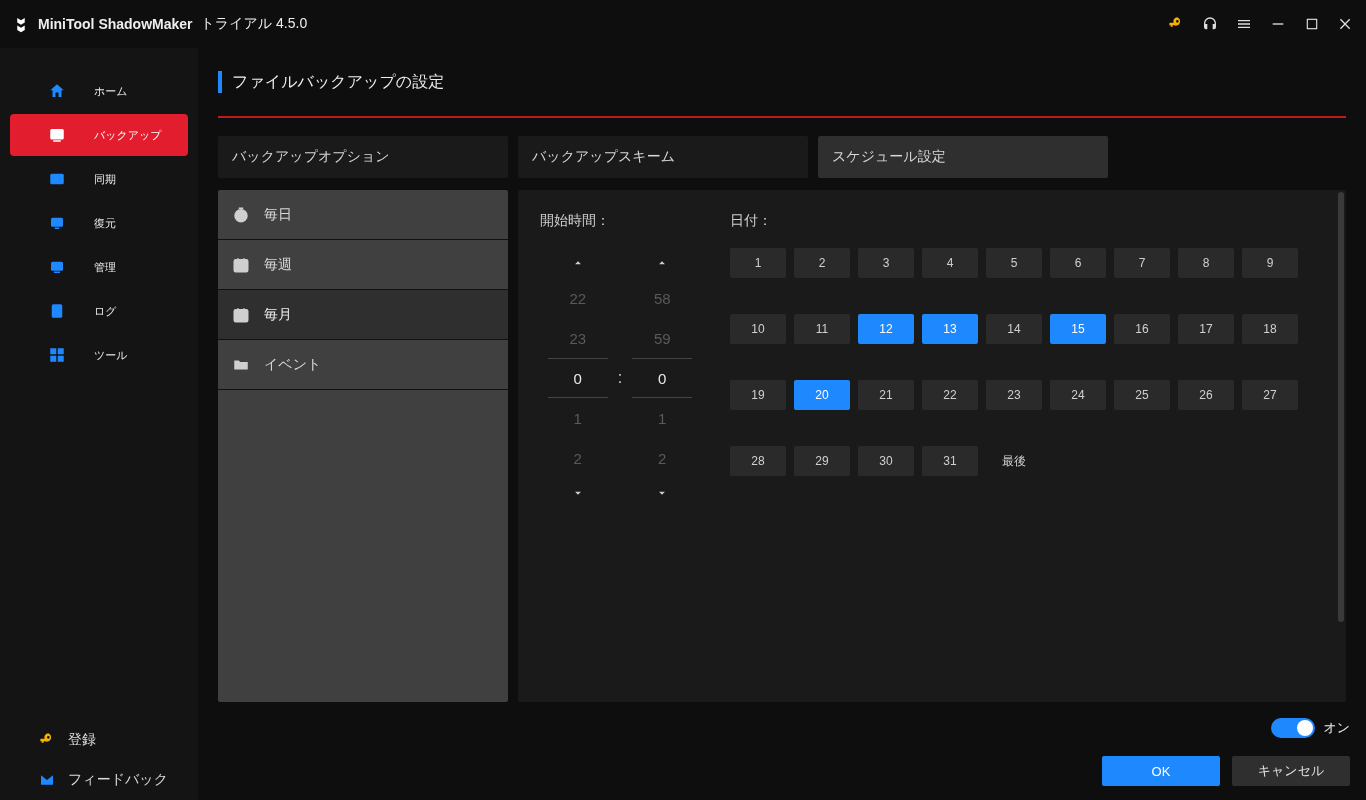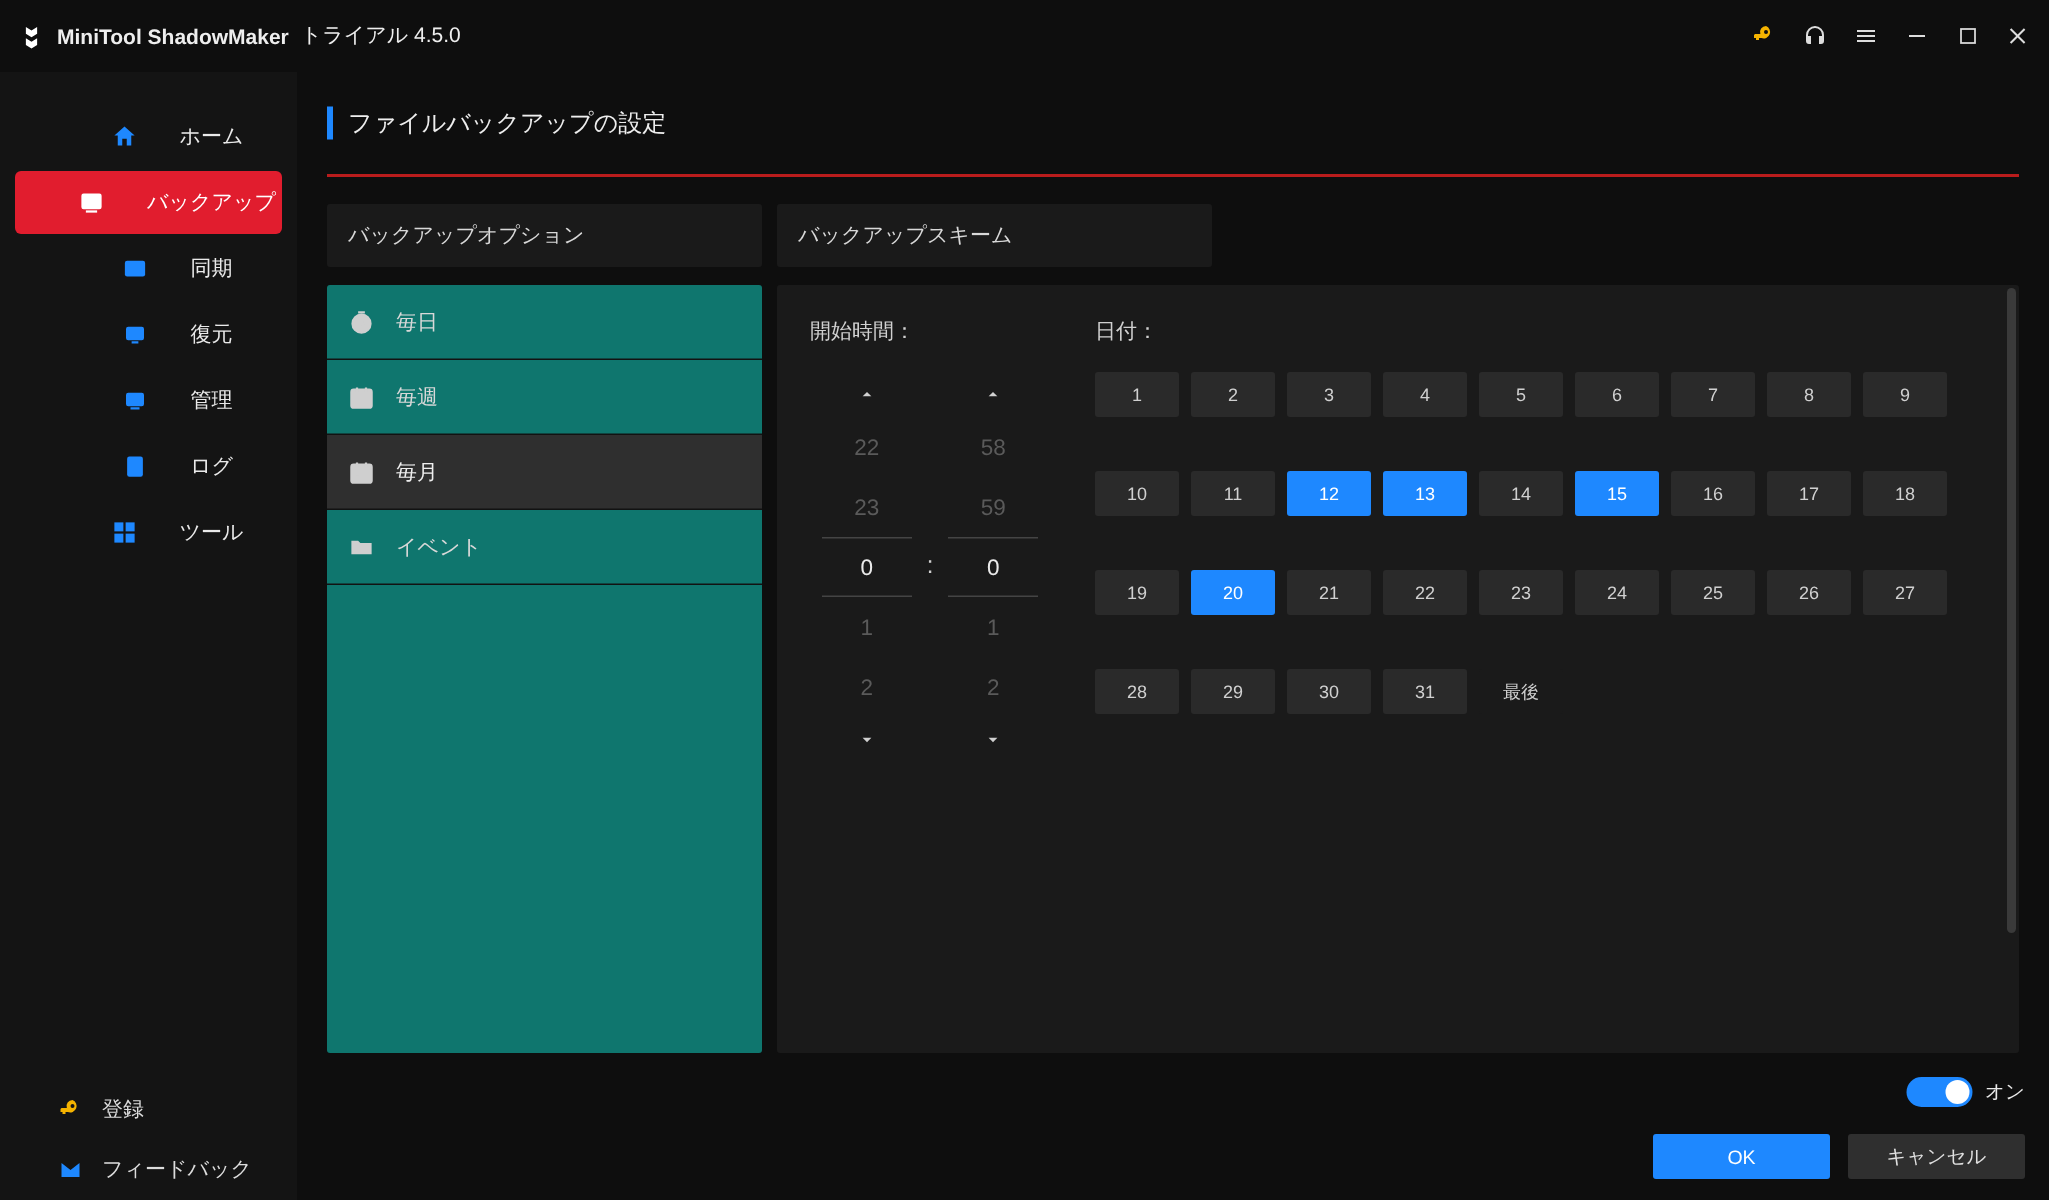--- a/index.html
+++ b/index.html
@@ -14,42 +14,42 @@
   .titlebar .spacer { flex: 1; }
   .titlebar .tb-icons { display: flex; align-items: center; gap: 18px; }
   .titlebar .tb-icons .ico { width: 16px; height: 16px; display: flex; align-items: center; justify-content: center; color: #ddd; cursor: pointer; }
   .titlebar .tb-icons .ico.key { color: #f5b300; }
   .titlebar .tb-icons .ico svg { display: block; }
 
   
   .body { flex: 1; display: flex; min-height: 0; }
 
   .sidebar { width: 198px; background: #141414; display: flex; flex-direction: column; padding-top: 22px; }
-  .sidebar .item { height: 42px; display: flex; align-items: center; gap: 28px; padding-left: 38px; font-size: 14px; color: #eaeaea; cursor: pointer; border-radius: 4px; margin: 0 10px 2px 10px; justify-content: center; }
+  .sidebar .item { height: 42px; display: flex; align-items: center; gap: 28px; padding-left: 38px; font-size: 11px; color: #eaeaea; cursor: pointer; border-radius: 4px; margin: 0 10px 2px 10px; }
   .sidebar .item .mico { width: 18px; height: 18px; display: flex; align-items: center; justify-content: center; }
   .sidebar .item.active { background: #e11d2e; color: #fff; }
   .sidebar .item .mico svg path, .sidebar .item .mico svg rect, .sidebar .item .mico svg polygon, .sidebar .item .mico svg circle { fill: #1e88ff; }
   .sidebar .item.active .mico svg path, .sidebar .item.active .mico svg rect, .sidebar .item.active .mico svg polygon, .sidebar .item.active .mico svg circle { fill: #fff; }
   .sidebar .bottom { margin-top: auto; }
   .sidebar .bottom .bitem { height: 40px; display: flex; align-items: center; gap: 12px; padding-left: 38px; font-size: 14px; color: #dcdcdc; cursor: pointer; }
   .sidebar .bottom .bitem .mico { width: 18px; height: 18px; display: flex; align-items: center; justify-content: center; }
 
   .main { flex: 1; display: flex; flex-direction: column; padding: 0 20px 0 20px; }
 
   .page-title { display: flex; align-items: center; gap: 10px; height: 70px; border-bottom: 2px solid #b91c1c; }
   .page-title .bar { width: 4px; height: 22px; background: #1e88ff; }
   .page-title .txt { font-size: 16px; color: #eee; }
 
   .tabs { display: flex; gap: 10px; margin-top: 18px; }
   .tabs .tab { flex: 0 0 290px; height: 42px; background: #1a1a1a; border-radius: 2px; display: flex; align-items: center; padding-left: 14px; font-size: 14px; color: #d8d8d8; cursor: pointer; }
   .tabs .tab.active { background: #2f2f2f; }
 
   .panels { display: flex; gap: 10px; margin-top: 12px; flex: 1; min-height: 0; }
 
-  .freq-list { width: 290px; background: #0f766e; border-radius: 2px; overflow: hidden; height: 512px; }
+  .freq-list { width: 290px; background: #404040; border-radius: 2px; overflow: hidden; height: 512px; }
   .freq-item { height: 50px; display: flex; align-items: center; gap: 14px; padding-left: 14px; color: #d8d8d8; font-size: 14px; cursor: pointer; border-bottom: 1px solid #121212; }
   .freq-item.active { background: #2f2f2f; color: #eee; }
   .freq-item .fico { width: 18px; height: 18px; display: flex; align-items: center; justify-content: center; color: #cfcfcf; }
   .freq-item .fico svg path, .freq-item .fico svg circle, .freq-item .fico svg rect { fill: #cfcfcf; }
 
   .settings { flex: 1; background: #1a1a1a; border-radius: 2px; position: relative; height: 512px; padding: 22px 22px 0 22px; display: flex; gap: 30px; }
 
   .settings .scrollbar { position: absolute; right: 2px; top: 2px; bottom: 2px; width: 6px; }
   .settings .scrollbar .thumb { position: absolute; top: 0; width: 6px; height: 430px; background: #3a3a3a; border-radius: 3px; }
 
@@ -222,20 +222,23 @@
         <div class="bar"></div>
         <div class="txt">ファイルバックアップの設定</div>
       </div>
 
       <div class="tabs">
         <div class="tab">
           <span>バックアップオプション</span>
         </div>
         <div class="tab">
           <span>バックアップスキーム</span>
+        </div>
+        <div class="tab active">
+          <span>スケジュール設定</span>
         </div>
       </div>
 
       <div class="panels">
 
         <div class="freq-list">
           <div class="freq-item">
             <span class="fico">
               <svg viewBox="0 0 24 24" width="18" height="18">
                   <circle cx="12" cy="13" r="8" fill="none" stroke="#cfcfcf" stroke-width="2"></circle>

